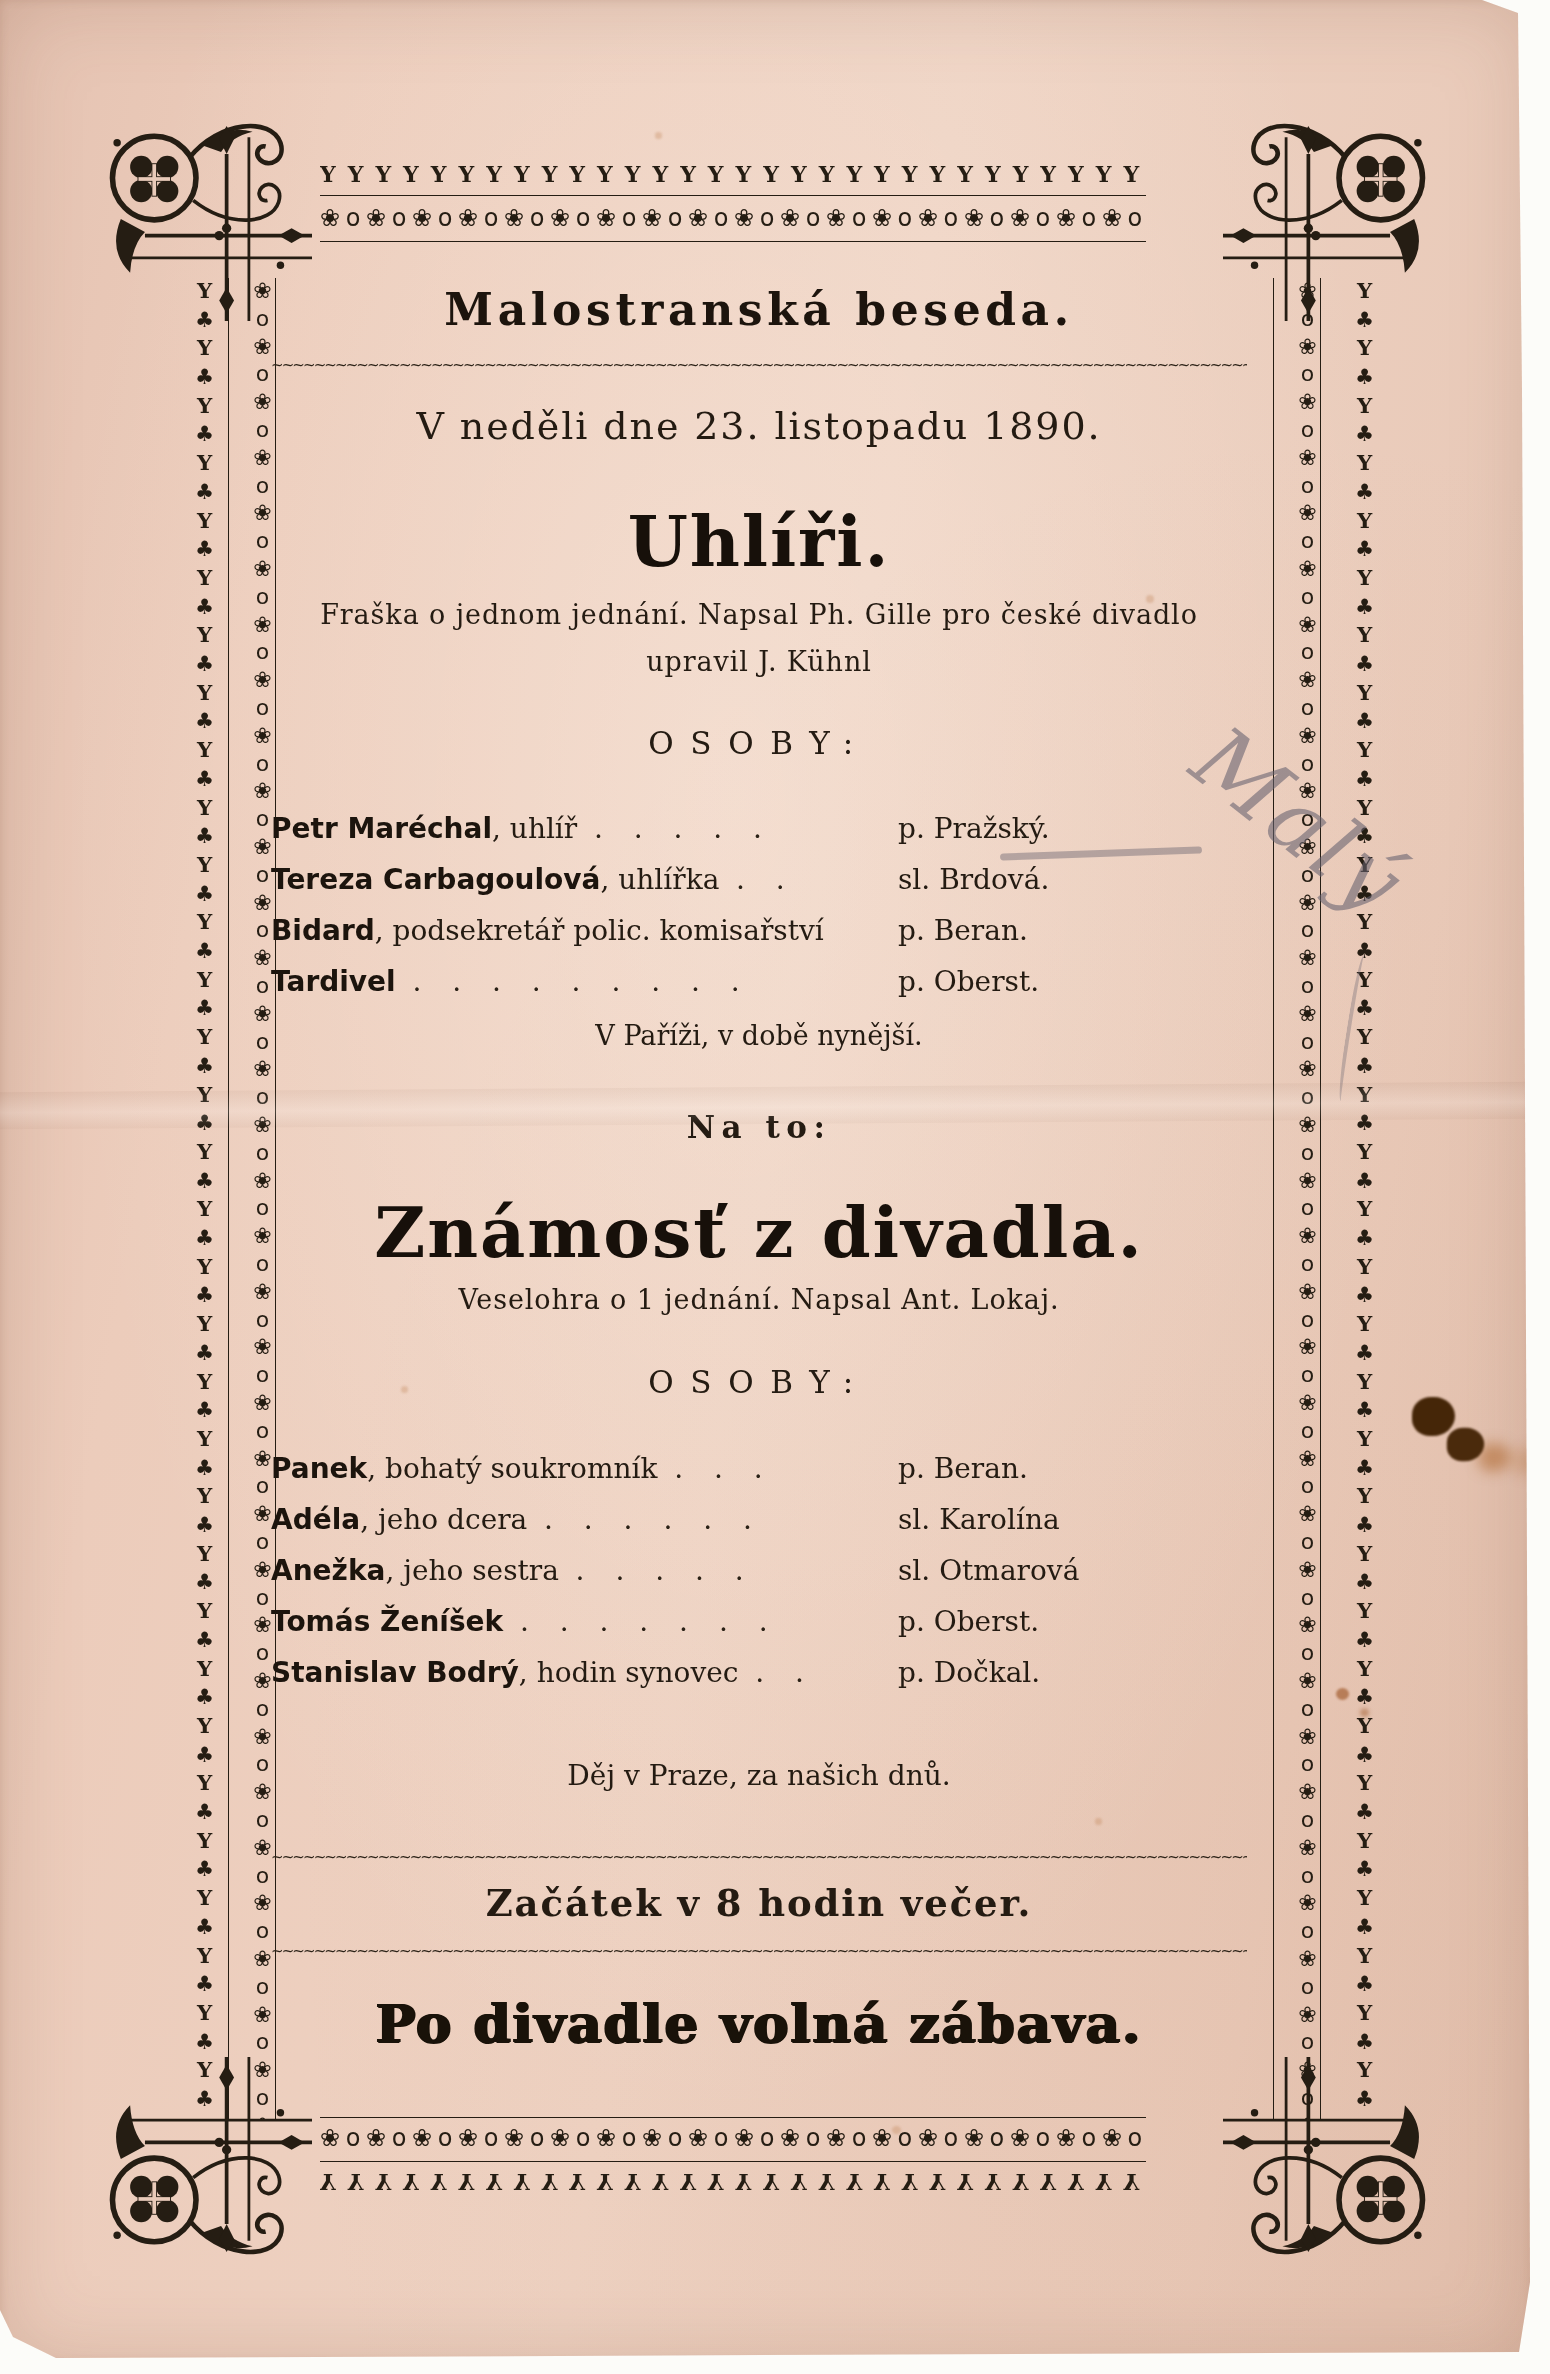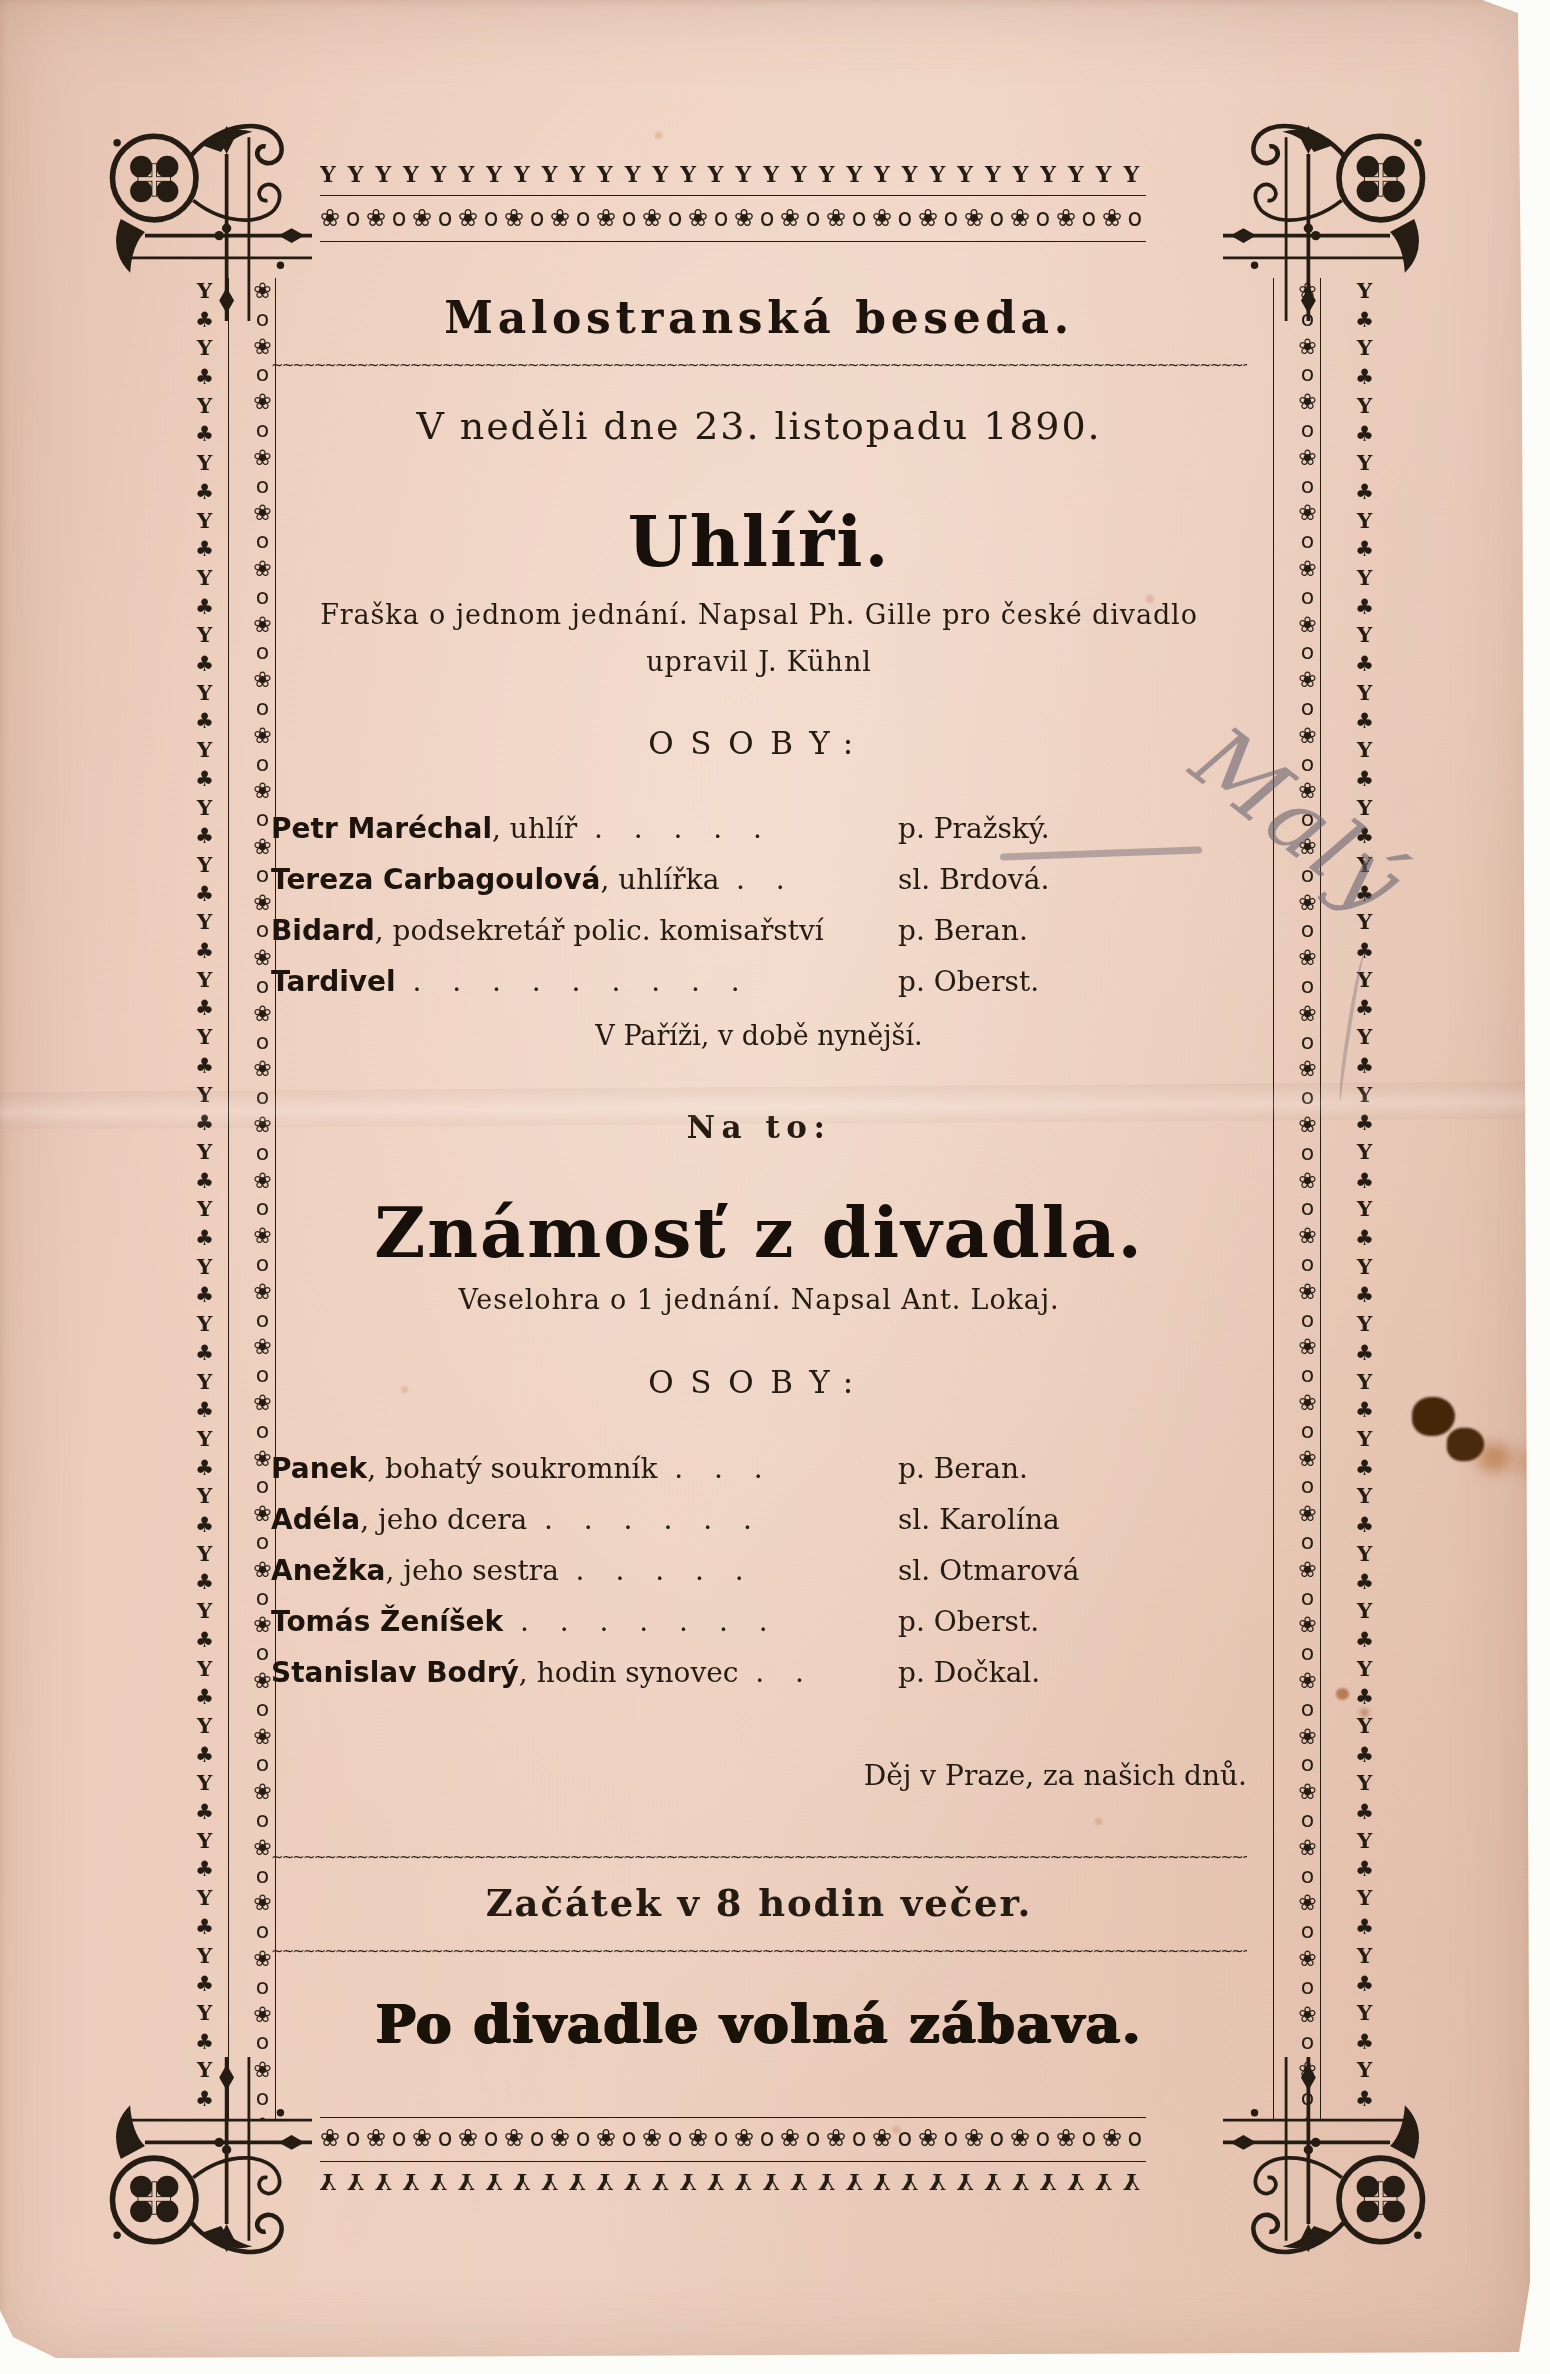--- a/index.html
+++ b/index.html
@@ -42,21 +42,21 @@
   .right-y{left:1334px;}
   
   .corner{position:absolute;width:232px;height:232px;}
   .c-tl{left:80px;top:89px;}
   .c-tr{left:1223px;top:89px;transform:scaleX(-1);}
   .c-bl{left:80px;top:2057px;transform:scaleY(-1);}
   .c-br{left:1223px;top:2057px;transform:scale(-1,-1);}
   
   .content{position:absolute;left:271px;top:0;width:976px;}
   .blk{position:absolute;width:100%;text-align:center;}
-  .venue{top:292px;font-size:44px;font-weight:bold;letter-spacing:4.6px;color:#1c140d;}
+  .venue{top:284px;font-size:44px;font-weight:bold;letter-spacing:4.6px;color:#1c140d;}
   .wave{overflow:hidden;white-space:nowrap;font:15px "DejaVu Sans",sans-serif;letter-spacing:-1.9px;color:#2a2116;height:20.4px;line-height:18.6px;}
   .wave1{top:356px;}
   .date-line{top:404px;font-size:38px;letter-spacing:1.9px;}
   .play-title{font-weight:bold;color:#17100a;letter-spacing:1.9px;}
   .t1{top:501px;font-size:69px;}
   .sub{font-size:27px;letter-spacing:0.9px;}
   .sub1a{top:599px;}
   .sub1b{top:646px;}
   .osoby{font-size:31px;letter-spacing:16.7px;font-weight:500;}
   .os1{top:725px;}
@@ -65,21 +65,21 @@
   .cast2{top:1443px;}
   .cast-row{position:relative;height:51px;line-height:51px;font-size:28px;white-space:nowrap;}
   .cast-name{font-family:"DejaVu Sans",sans-serif;font-weight:bold;font-size:28px;color:#1c140d;}
   .cast-leader{word-spacing:22px;padding-left:16.7px;color:#2a2116;}
   .cast-actor{position:absolute;left:627px;top:0;}
   .setting1{top:1020px;font-size:27px;}
   .nato{top:1109px;font-size:31px;font-weight:bold;letter-spacing:6.5px;}
   .t2{top:1191px;font-size:70px;}
   .sub2{top:1284px;}
   .os2{top:1364px;}
-  .setting2{top:1759px;font-size:28px;text-align:right;}
+  .setting2{top:1759px;font-size:28px;}
   .wave2{top:1848px;}
   .start{top:1881px;font-size:37px;font-weight:bold;letter-spacing:1.9px;}
   .wave3{top:1942px;}
   .after{top:1992px;font-size:53px;font-weight:bold;letter-spacing:1.9px;color:#191209;
          text-shadow:1.3px 0 0 #191209,-1.3px 0 0 #191209,0 0.9px 0 #191209;}
   
   .pencil-note{
     position:absolute;left:1176px;top:781px;width:278px;
     font-family:"DejaVu Serif",serif;font-style:italic;font-size:89px;
     color:rgba(102,97,110,.58);transform:rotate(38deg);letter-spacing:3.7px;

